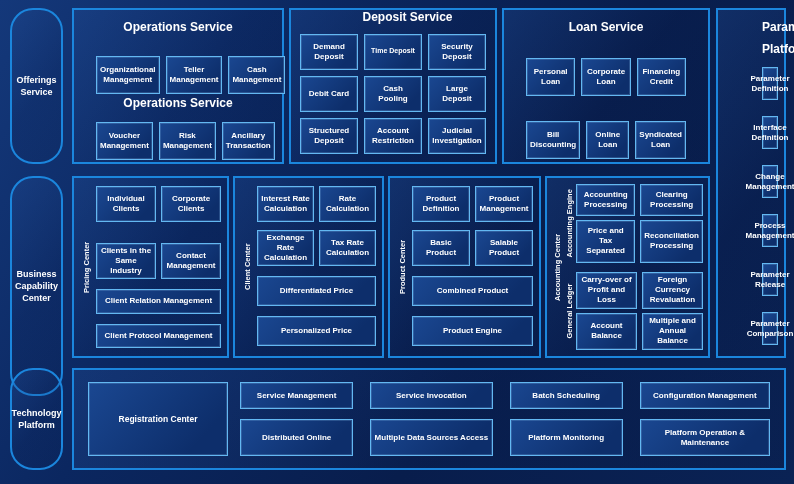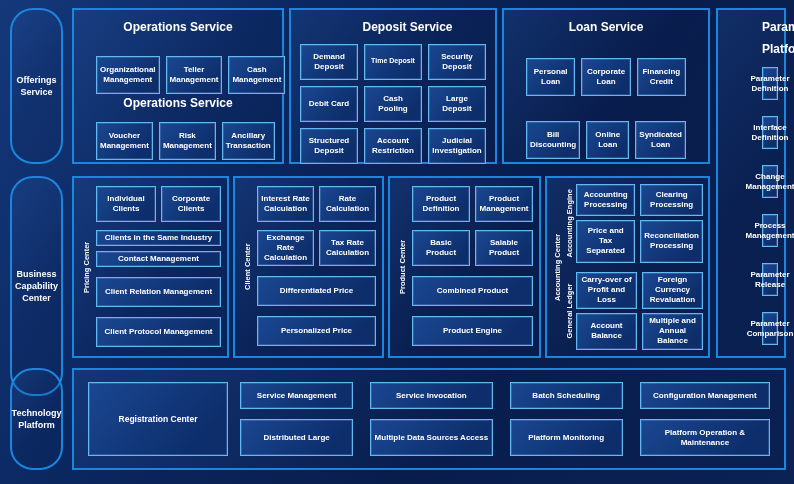--- a/index.html
+++ b/index.html
@@ -72,21 +72,21 @@
     </div>
     <div class="panel-title" style="margin-top:2px;">Operations Service</div>
     <div class="row3" style="margin-top:11px;">
       <div class="box">Voucher Management</div>
       <div class="box">Risk Management</div>
       <div class="box">Ancillary Transaction</div>
     </div>
   </div>
 
   <div class="panel" style="left:289px;top:8px;width:208px;height:156px;">
-    <div class="panel-title" style="margin-top:10px;padding-left:29px;">Deposit Service</div>
+    <div class="panel-title" style="padding-left:29px;">Deposit Service</div>
     <div class="grid3">
       <div class="box">Demand Deposit</div>
       <div class="box" style="font-size:7px;">Time Deposit</div>
       <div class="box">Security Deposit</div>
       <div class="box">Debit Card</div>
       <div class="box">Cash Pooling</div>
       <div class="box">Large Deposit</div>
       <div class="box">Structured Deposit</div>
       <div class="box">Account Restriction</div>
       <div class="box">Judicial Investigation</div>
@@ -118,21 +118,21 @@
     <div class="box">Parameter Comparison</div>
   </div>
 
   <div class="panel center-panel" style="left:72px;top:176px;width:157px;height:182px;">
     <div class="vlabel">Pricing Center</div>
     <div class="center-content">
       <div class="row2">
         <div class="box">Individual Clients</div>
         <div class="box">Corporate Clients</div>
       </div>
-      <div class="row2" style="margin-top:8px;flex-direction:column;">
+      <div class="row2" style="margin-top:21px;">
         <div class="box">Clients in the Same Industry</div>
         <div class="box">Contact Management</div>
       </div>
       <div class="box wide" style="margin-top:10px;">Client Relation Management</div>
       <div class="box wide" style="margin-top:10px;">Client Protocol Management</div>
     </div>
   </div>
 
   <div class="panel center-panel" style="left:233px;top:176px;width:151px;height:182px;">
     <div class="vlabel">Client Center</div>
@@ -190,20 +190,20 @@
     </div>
   </div>
 
   <div class="panel tech-panel" style="left:72px;top:368px;width:714px;height:102px;">
     <div class="box tech-reg">Registration Center</div>
     <div class="tech-grid">
       <div class="box">Service Management</div>
       <div class="box">Service Invocation</div>
       <div class="box">Batch Scheduling</div>
       <div class="box">Configuration Management</div>
-      <div class="box">Distributed Large</div>
+      <div class="box">Distributed Online</div>
       <div class="box">Multiple Data Sources Access</div>
       <div class="box">Platform Monitoring</div>
       <div class="box">Platform Operation &amp; Maintenance</div>
     </div>
   </div>
 
 </div>
 
 </body></html>

